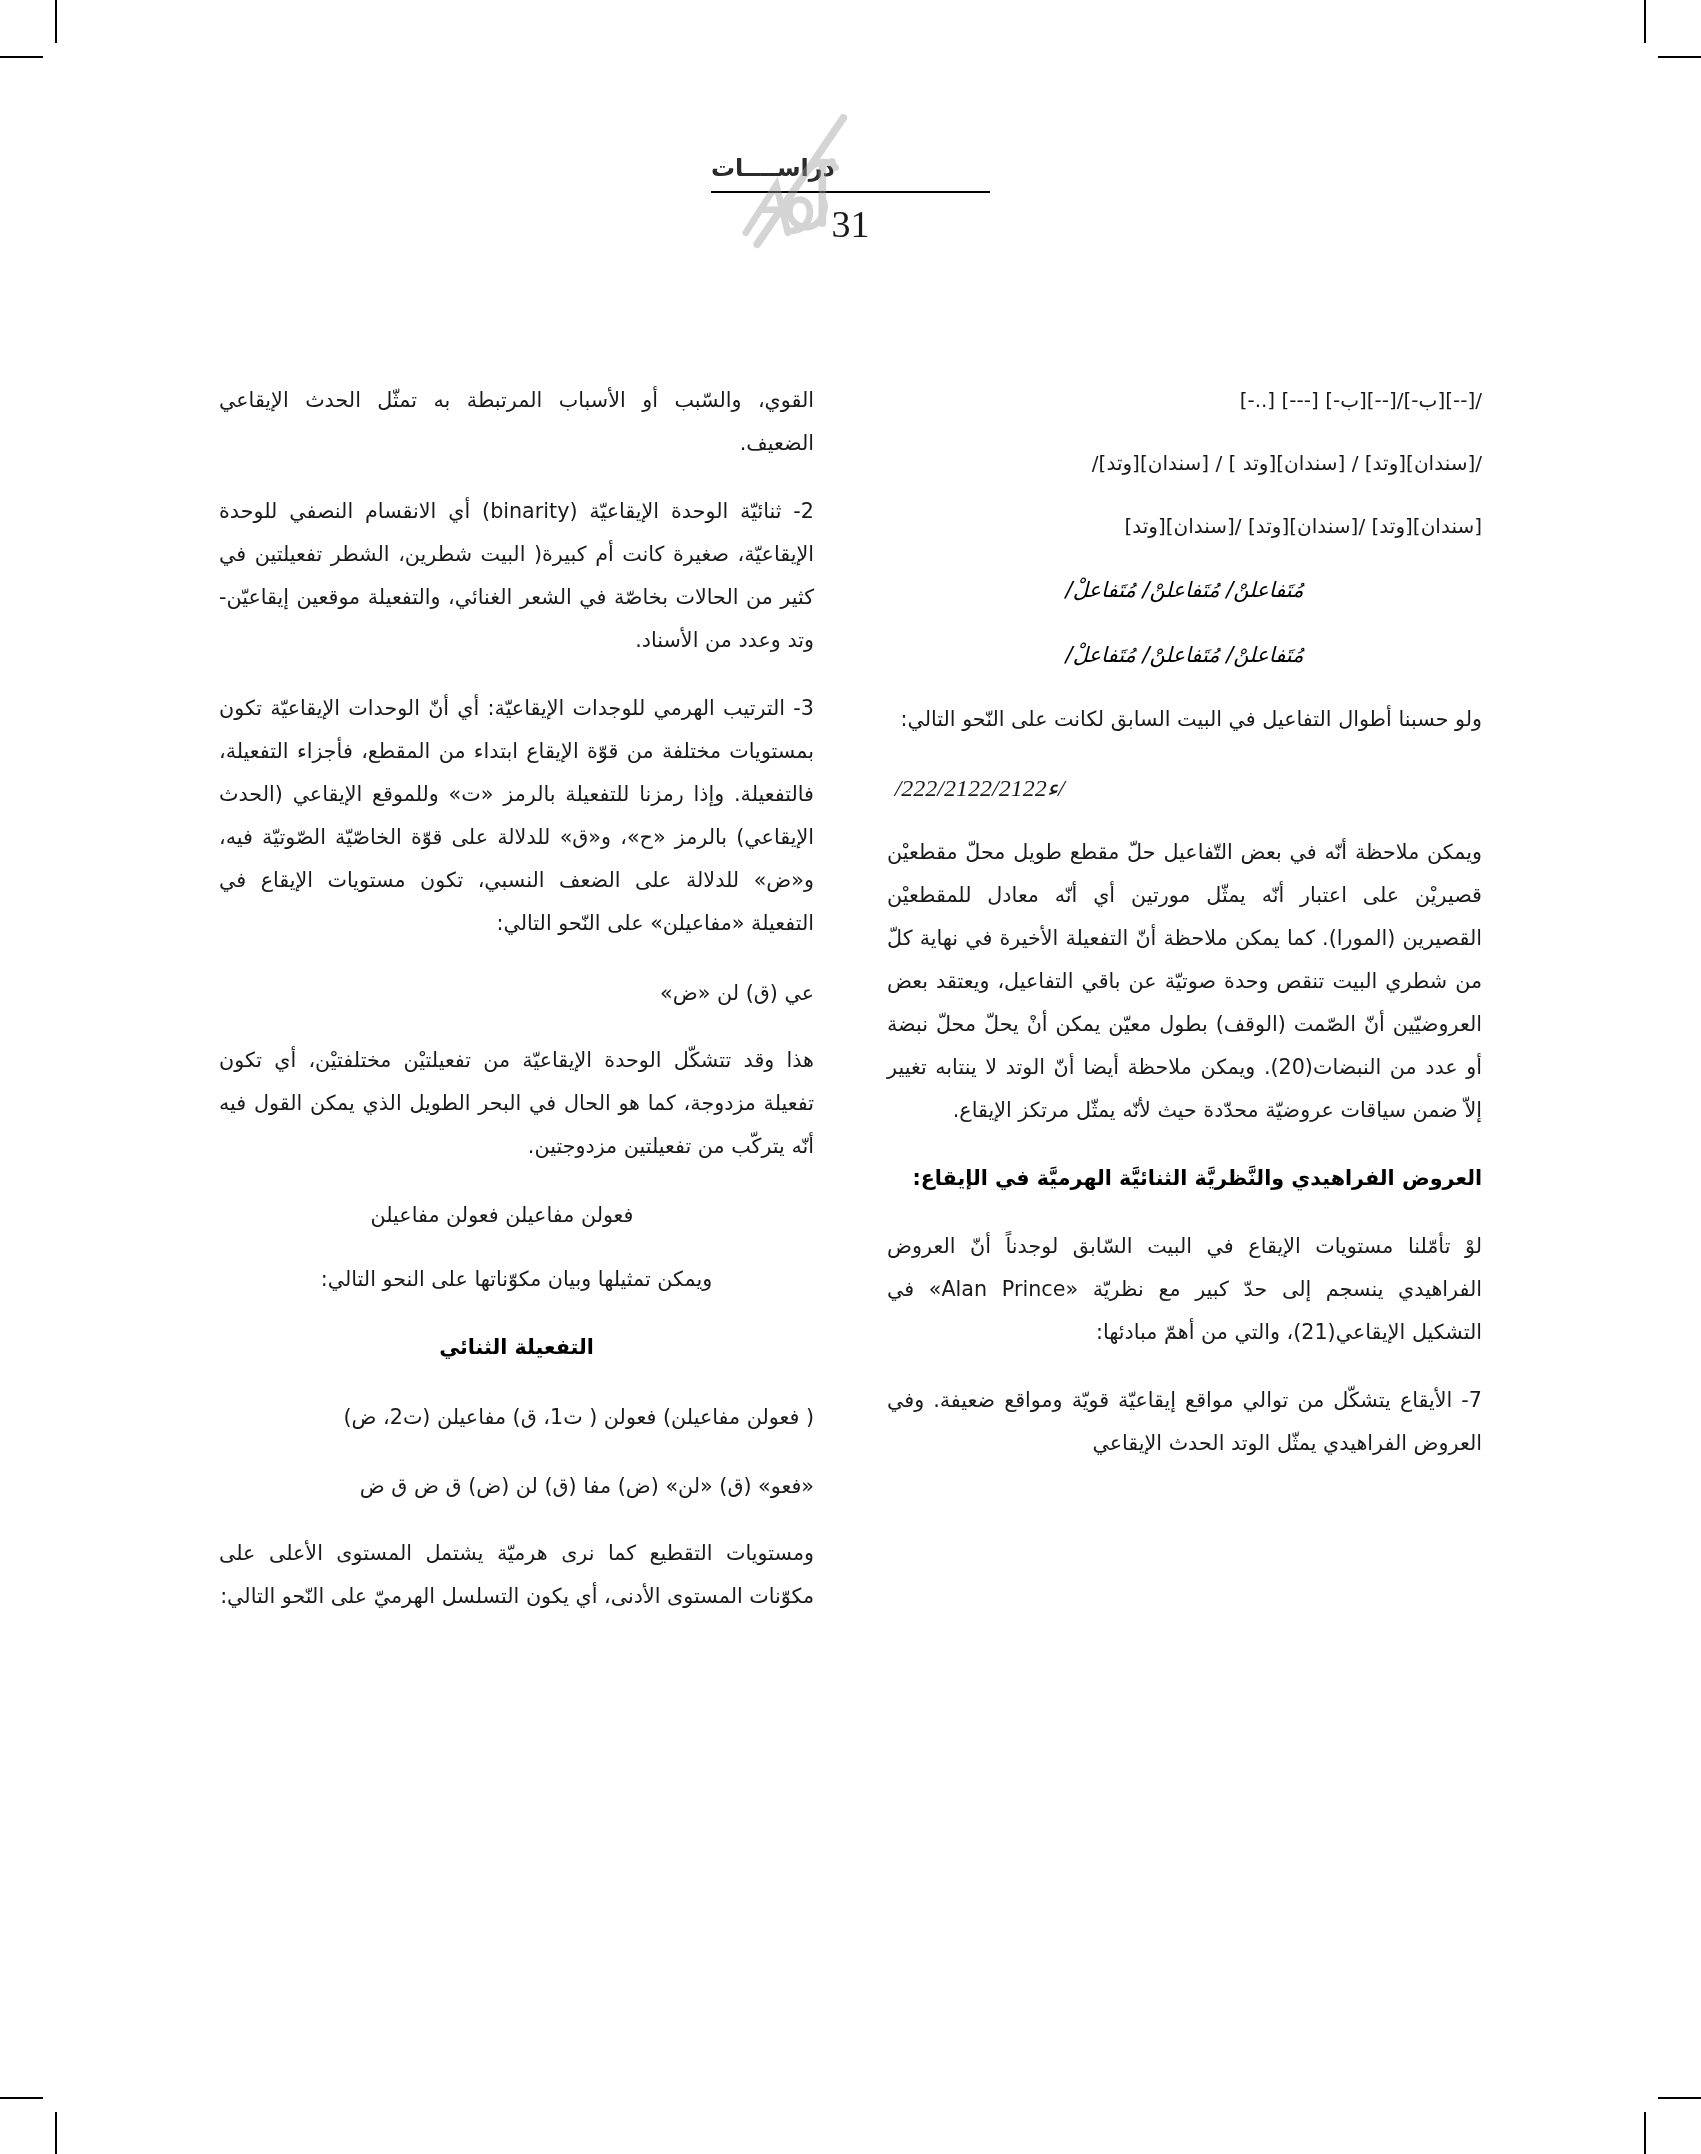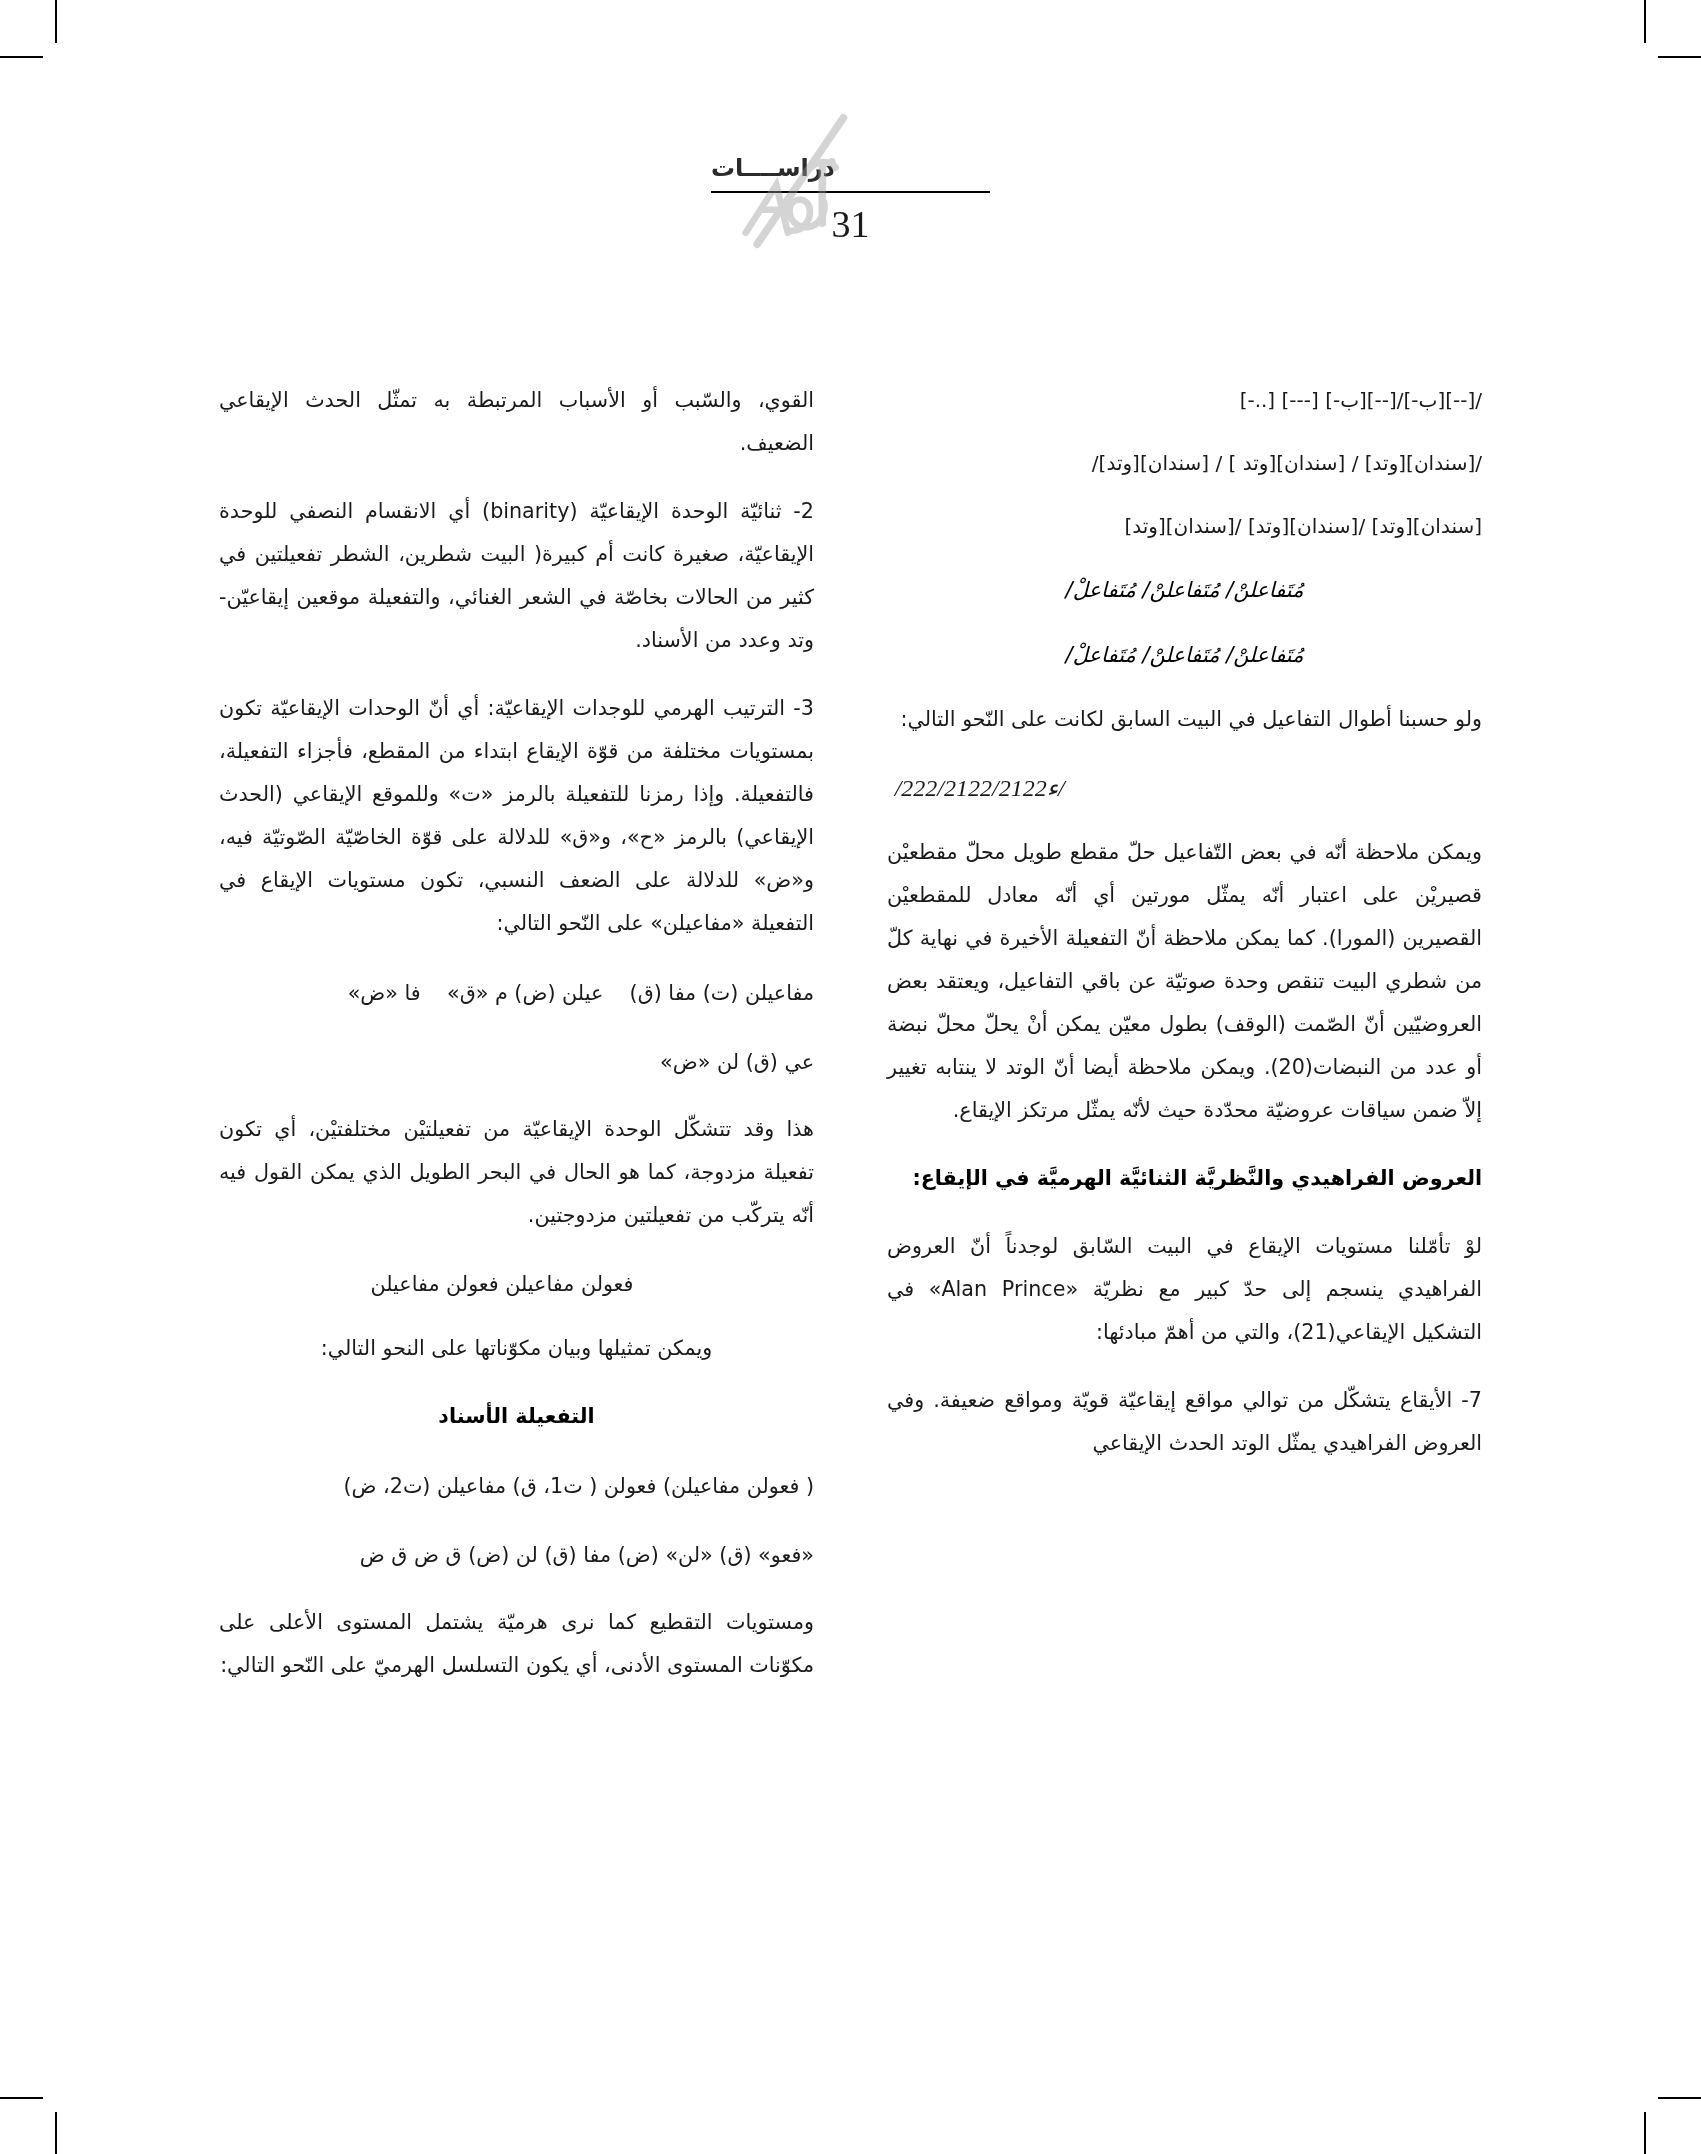--- a/index.html
+++ b/index.html
@@ -272,30 +272,29 @@
   </div>
 
   <div class="col">
 
     <p class="para">القوي، والسّبب أو الأسباب المرتبطة به تمثّل الحدث الإيقاعي الضعيف.</p>
 
     <p class="para">2- ثنائيّة الوحدة الإيقاعيّة (binarity) أي الانقسام النصفي للوحدة الإيقاعيّة، صغيرة كانت أم كبيرة( البيت شطرين، الشطر تفعيلتين في كثير من الحالات بخاصّة في الشعر الغنائي، والتفعيلة موقعين إيقاعيّن- وتد وعدد من الأسناد.</p>
 
     <p class="para">3- الترتيب الهرمي للوجدات الإيقاعيّة: أي أنّ الوحدات الإيقاعيّة تكون بمستويات مختلفة من قوّة الإيقاع ابتداء من المقطع، فأجزاء التفعيلة، فالتفعيلة. وإذا رمزنا للتفعيلة بالرمز «ت» وللموقع الإيقاعي (الحدث الإيقاعي) بالرمز «ح»، و«ق» للدلالة على قوّة الخاصّيّة الصّوتيّة فيه، و«ض» للدلالة على الضعف النسبي، تكون مستويات الإيقاع في التفعيلة «مفاعيلن» على النّحو التالي:</p>
 
-    <div class="scansion right-pad">مفاعيلن (ت) مفا (ق)    عيلن (ض) م «ق»    فا «ض»</div>
     <div class="scansion">عي (ق) لن «ض»</div>
 
     <p class="para">هذا وقد تتشكّل الوحدة الإيقاعيّة من تفعيلتيْن مختلفتيْن، أي تكون تفعيلة مزدوجة، كما هو الحال في البحر الطويل الذي يمكن القول فيه أنّه يتركّب من تفعيلتين مزدوجتين.</p>
 
     <div class="tafila-line c1">فعولن مفاعيلن فعولن مفاعيلن</div>
 
     <p class="para" style="text-align-last:center;">ويمكن تمثيلها وبيان مكوّناتها على النحو التالي:</p>
 
-    <div class="heading center-ish">التفعيلة الأسناد</div>
+    <div class="heading center-ish">التفعيلة الثنائي</div>
 
     <div class="scansion">( فعولن مفاعيلن) فعولن ( ت1، ق) مفاعيلن (ت2، ض)</div>
     <div class="scansion">«فعو» (ق) «لن» (ض) مفا (ق) لن (ض) ق ض ق ض</div>
 
     <p class="para">ومستويات التقطيع كما نرى هرميّة يشتمل المستوى الأعلى على مكوّنات المستوى الأدنى، أي يكون التسلسل الهرميّ على النّحو التالي:</p>
   </div>
 </div>
 
 
 </body></html>

